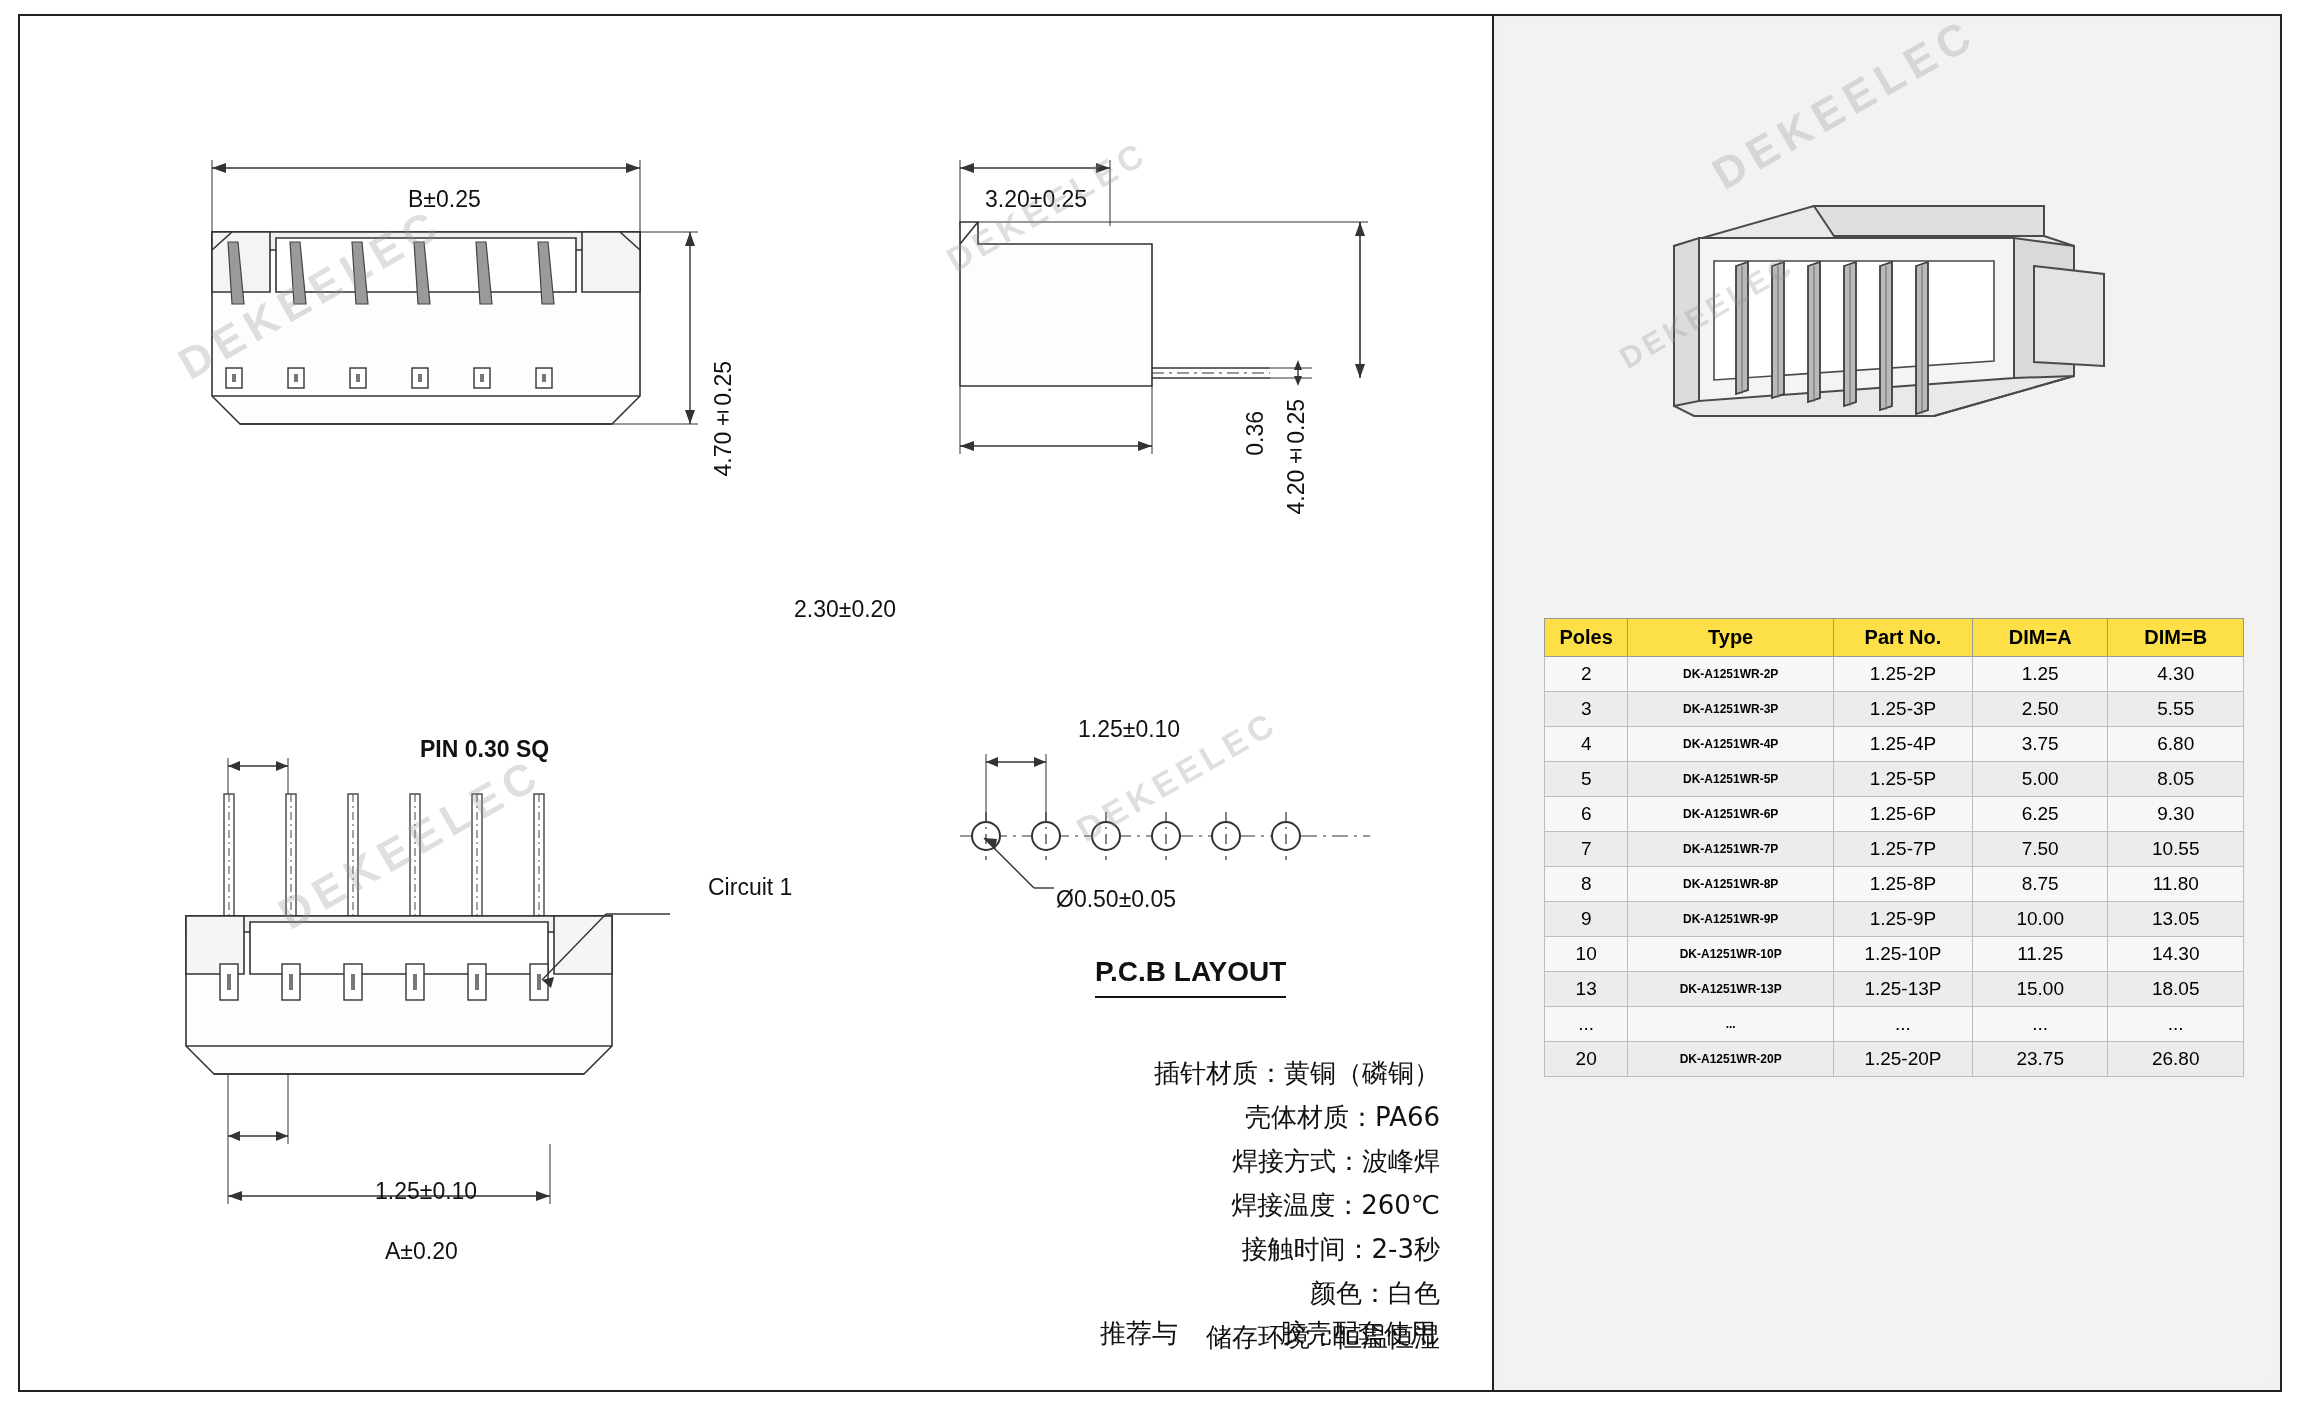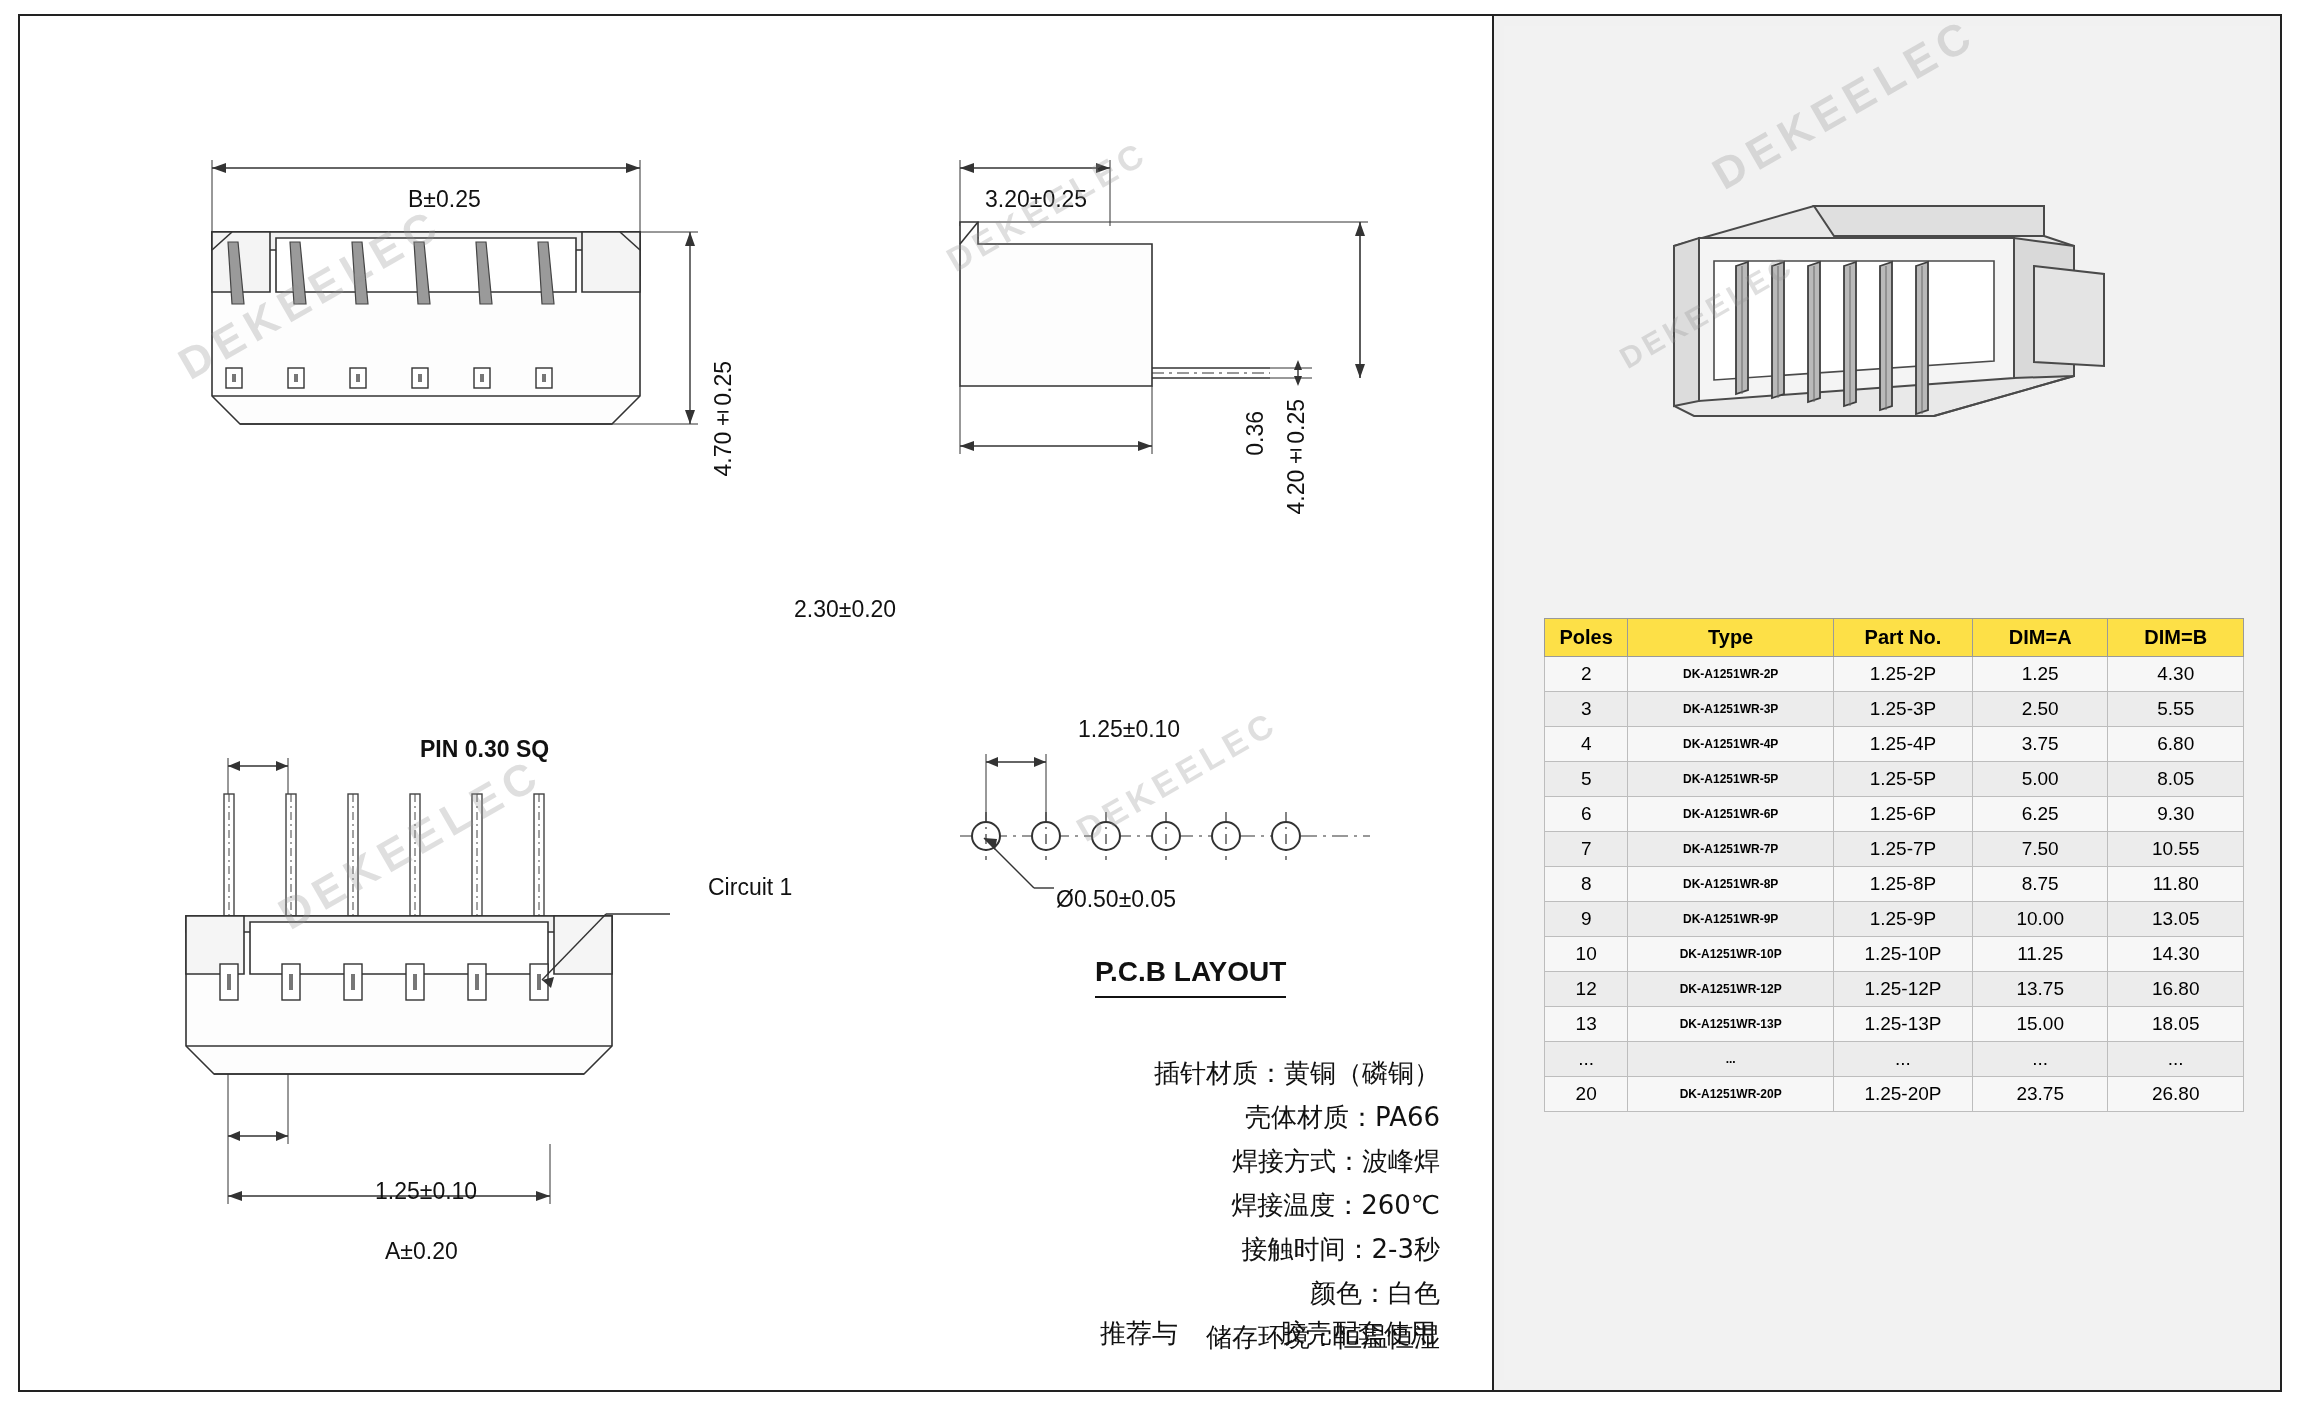--- a/index.html
+++ b/index.html
@@ -478,27 +478,20 @@
             <td>13.05</td>
           </tr>
           <tr>
             <td>10</td>
             <td class="type">DK-A1251WR-10P</td>
             <td>1.25-10P</td>
             <td>11.25</td>
             <td>14.30</td>
           </tr>
           <tr>
-            <td>12</td>
-            <td class="type">DK-A1251WR-12P</td>
-            <td>1.25-12P</td>
-            <td>13.75</td>
-            <td>16.80</td>
-          </tr>
-          <tr>
             <td>13</td>
             <td class="type">DK-A1251WR-13P</td>
             <td>1.25-13P</td>
             <td>15.00</td>
             <td>18.05</td>
           </tr>
           <tr>
             <td>...</td>
             <td class="type">...</td>
             <td>...</td>

